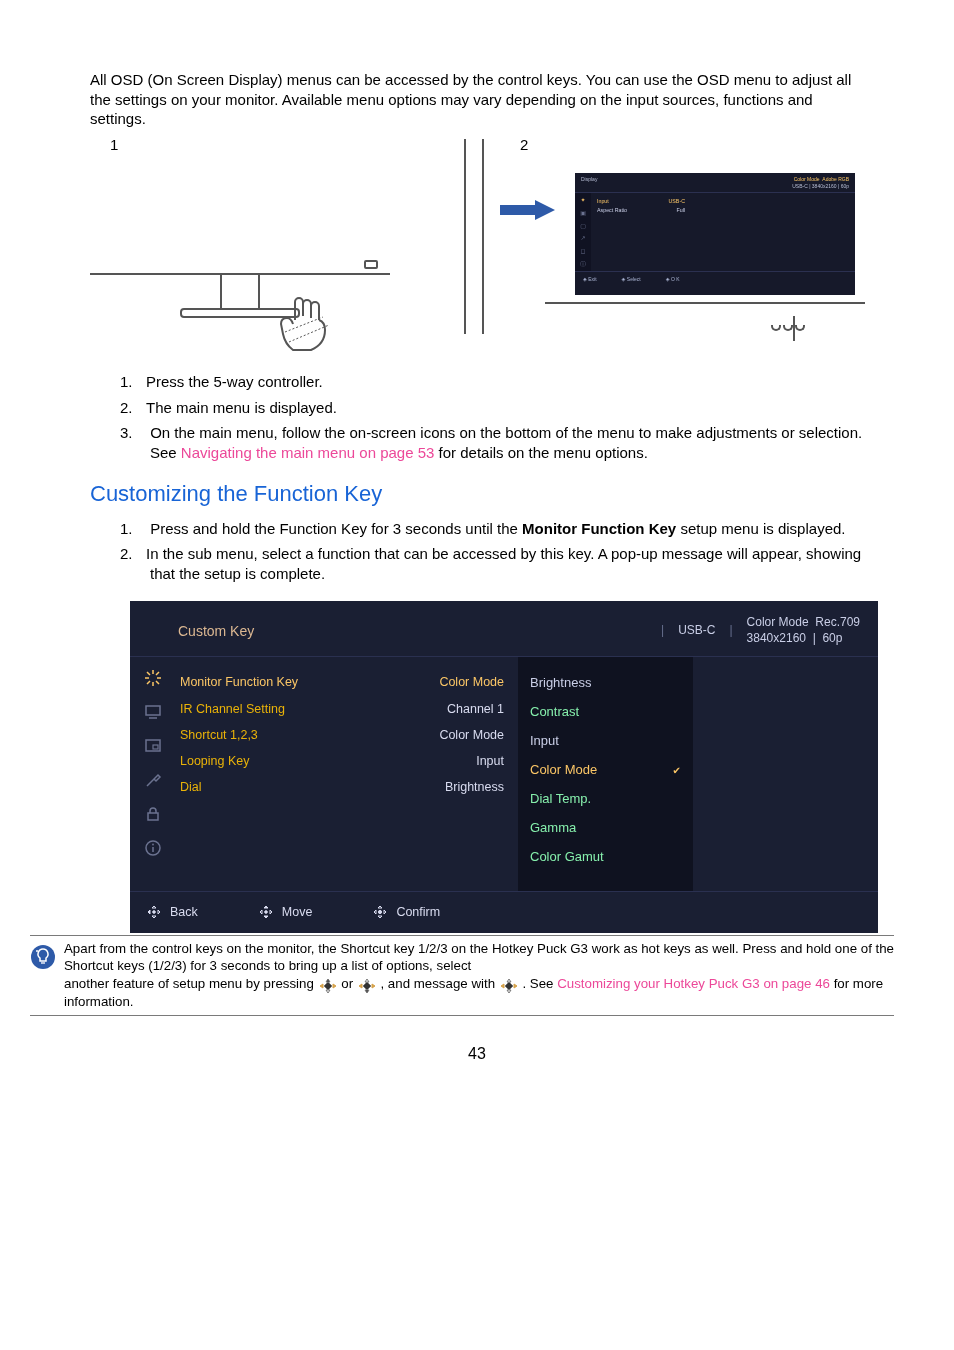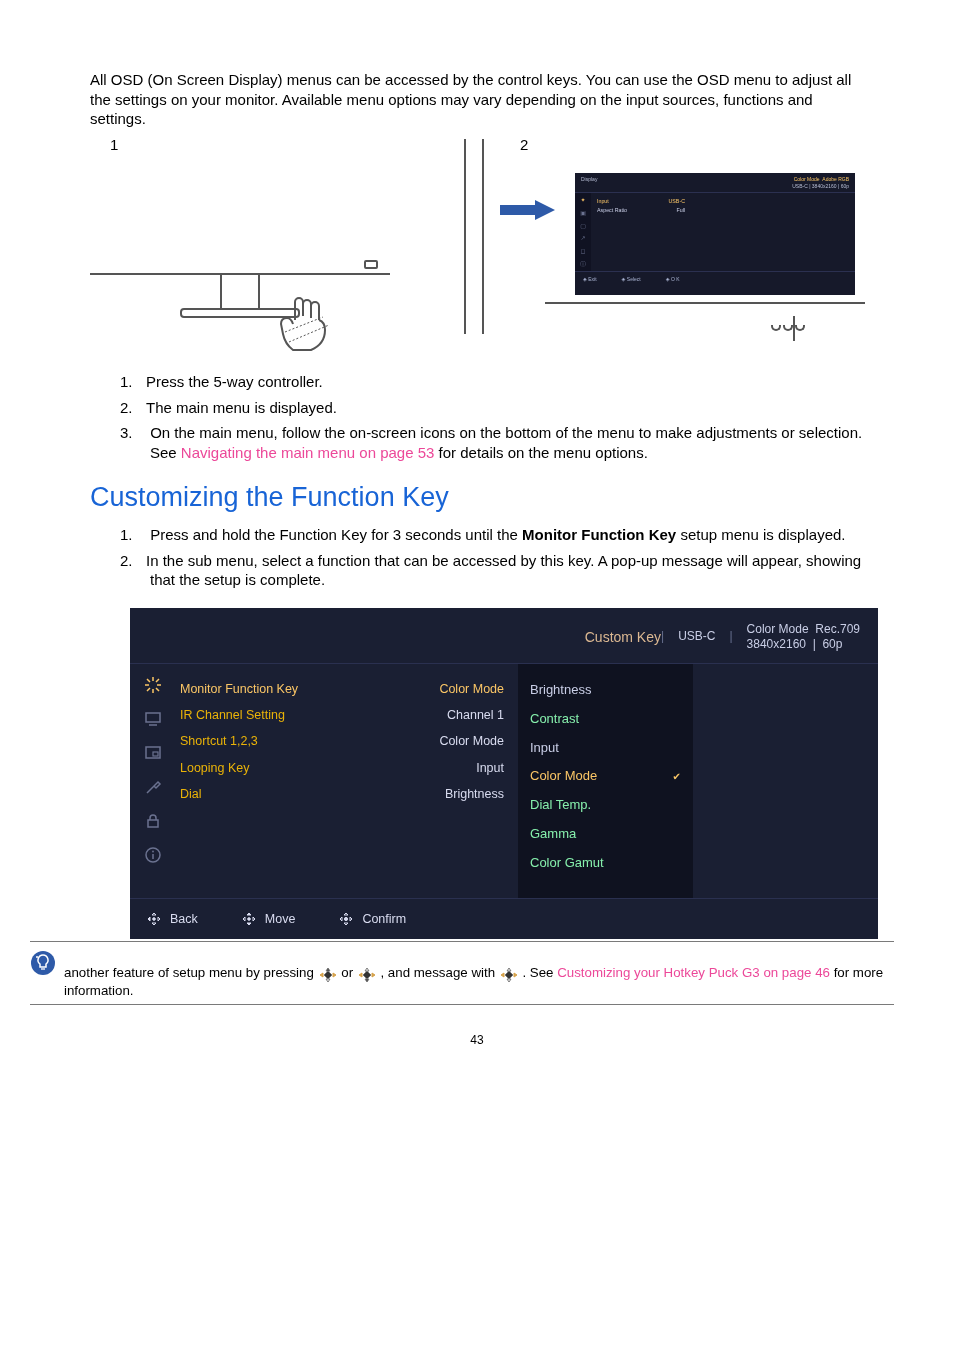--- a/index.html
+++ b/index.html
@@ -112,38 +112,38 @@
     text-indent:-30px;
     margin-left:30px;
   }
   ol.main-list > li::before {
     content: counter(item) ".";
     width:26px; display:inline-block; text-indent:0;
   }
   .link { color:#ec4899; }
   h2.section {
     color:#1864d6;
-    font-size: 27px;
+    font-size: 22px;
     font-weight: normal;
     margin: 10px 0 8px 0;
     font-family: "Segoe UI", Arial, sans-serif;
   }
   .bold { font-weight: bold; }
 
   
   .osd {
     width: 748px;
     margin: 10px 0 2px 40px;
     background:#1a1f33;
     font-family: "Segoe UI", Arial, sans-serif;
     color:#c9cee6;
     font-size:13px;
   }
   .osd-top {
-    display:flex; justify-content:flex-end;
+    display:flex; justify-content:space-between;
     align-items:center;
     padding:14px 18px 10px 48px;
   }
   .osd-title { color:#dcb892; font-size:14px; }
   .osd-top-right { display:flex; gap:14px; align-items:center; font-size:12px;}
   .osd-top-right .bar { color:#666f8e; }
   .osd-top-right .cm { color:#c9cee6; }
   .osd-body {
     display:flex;
     border-top:1px solid #2a3050;
@@ -172,21 +172,21 @@
   .osd-col3 {
     width:175px;
     background:#0f1220;
     padding:12px 12px;
   }
   .osd-col3 .item { padding:6px 0; color:#86efac; display:flex; justify-content:space-between; align-items:center;}
   .osd-col3 .item.top { color:#c9cee6; }
   .osd-col3 .item.sel { color:#fbc666; }
   .osd-col3 .chk { color:#fbc666; font-size:10px;}
   .osd-footer {
-    display:flex; gap:43px; align-items:center;
+    display:flex; gap:60px; align-items:center;
     padding:12px 16px;
     font-size:12.5px;
   }
   .osd-footer .ctrl { display:flex; align-items:center; gap:8px; color:#d9dcf0;}
   .puck-icon {
     width:16px; height:16px; display:inline-block;
     position:relative; vertical-align:middle;
   }
   .puck-icon svg { width:16px; height:16px; }
 
@@ -208,21 +208,21 @@
     margin-top:6px;
     margin-right:6px;
   }
   .tip-icon svg { width:26px; height:26px; }
   .tip-body { flex:1; padding-top:2px;}
   .diamond {
     display:inline-block; vertical-align:middle;
     width:20px; height:16px;
   }
   .diamond svg { width:20px; height:16px; vertical-align:middle;}
-  .page-num { text-align:center; margin-top:28px; font-size:12px; color:#000;}
+  .page-num { text-align:center; margin-top:28px; font-size:16px; color:#000;}
 </style>
 </head>
 <body>
 
 <p class="intro">All OSD (On Screen Display) menus can be accessed by the control keys. You can use the OSD menu to adjust all the settings on your monitor. Available menu options may vary depending on the input sources, functions and settings.</p>
 
 <div class="figure-row">
   <div class="figure-col">
     <div class="fig-num">1</div>
     <div class="monitor-outline">
@@ -435,21 +435,21 @@
 <div class="tip">
   <div class="tip-icon">
     <svg viewBox="0 0 26 26">
         <circle cx="13" cy="13" r="12" fill="#2e5aa8"></circle>
         <path d="M13 5 a5 5 0 0 1 3 9 l0 3 l-6 0 l0 -3 a5 5 0 0 1 3 -9" fill="none" stroke="#fff" stroke-width="1.5"></path>
         <line x1="11" y1="19" x2="15" y2="19" stroke="#fff" stroke-width="1.3"></line>
         <circle cx="7" cy="7" r="1" fill="#fff"></circle>
       </svg>
   </div>
   <div class="tip-body">
-    <br>
+    <span>Apart from the control keys on the monitor, the Shortcut key 1/2/3 on the Hotkey Puck G3 work as hot keys as well. Press and hold one of the Shortcut keys (1/2/3) for 3 seconds to bring up a list of options, select</span><br>
     <span>another feature of setup menu by pressing </span>
     <span class="diamond"><svg viewBox="0 0 20 16">
           <g fill="none" stroke="#777">
             <polygon points="10,1 12,4 8,4" fill="#333"></polygon>
             <polygon points="10,15 12,12 8,12"></polygon>
             <polygon points="2,8 5,6 5,10" fill="#d6a24a" stroke="#d6a24a"></polygon>
             <polygon points="18,8 15,6 15,10" fill="#d6a24a" stroke="#d6a24a"></polygon>
             <polygon points="10,4 14,8 10,12 6,8" fill="#333"></polygon>
           </g>
         </svg></span>

